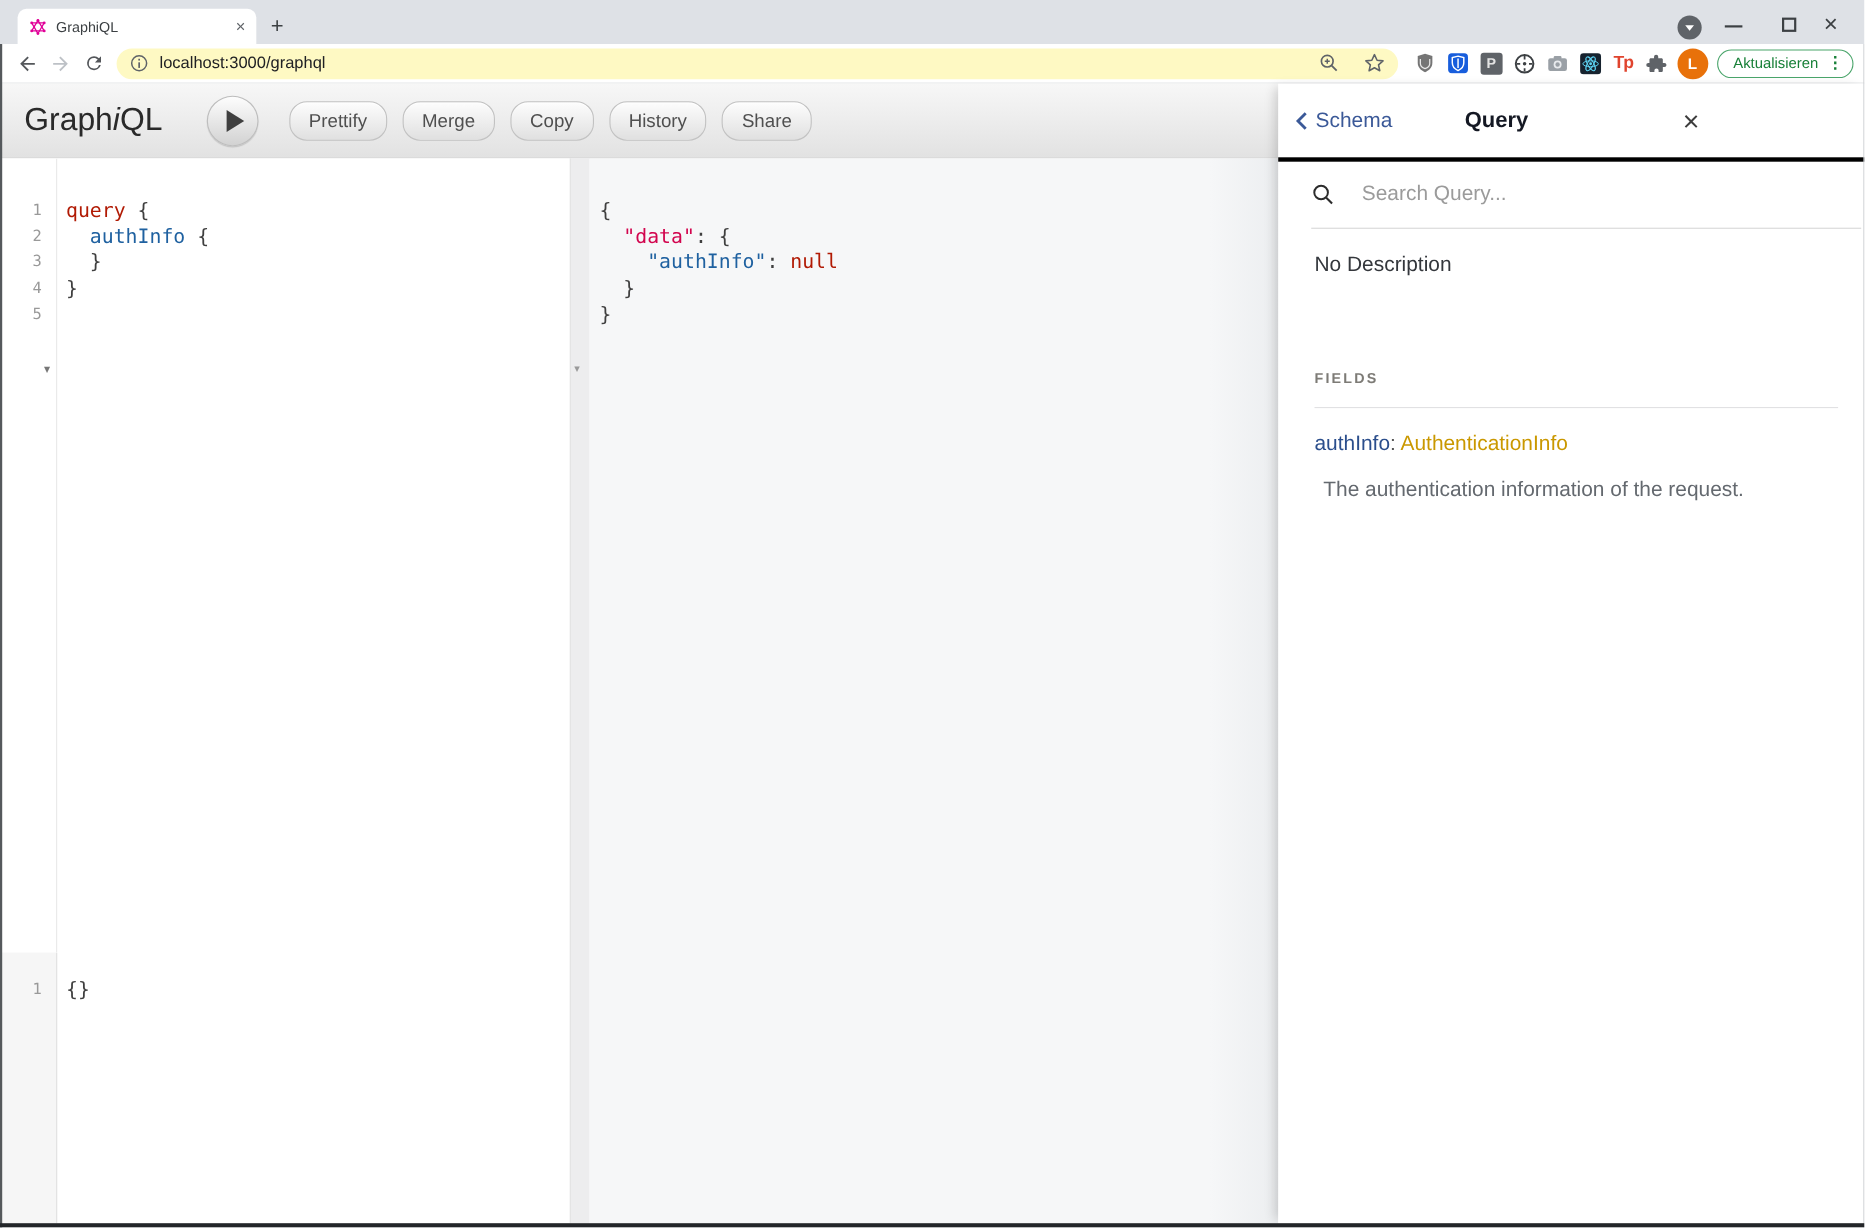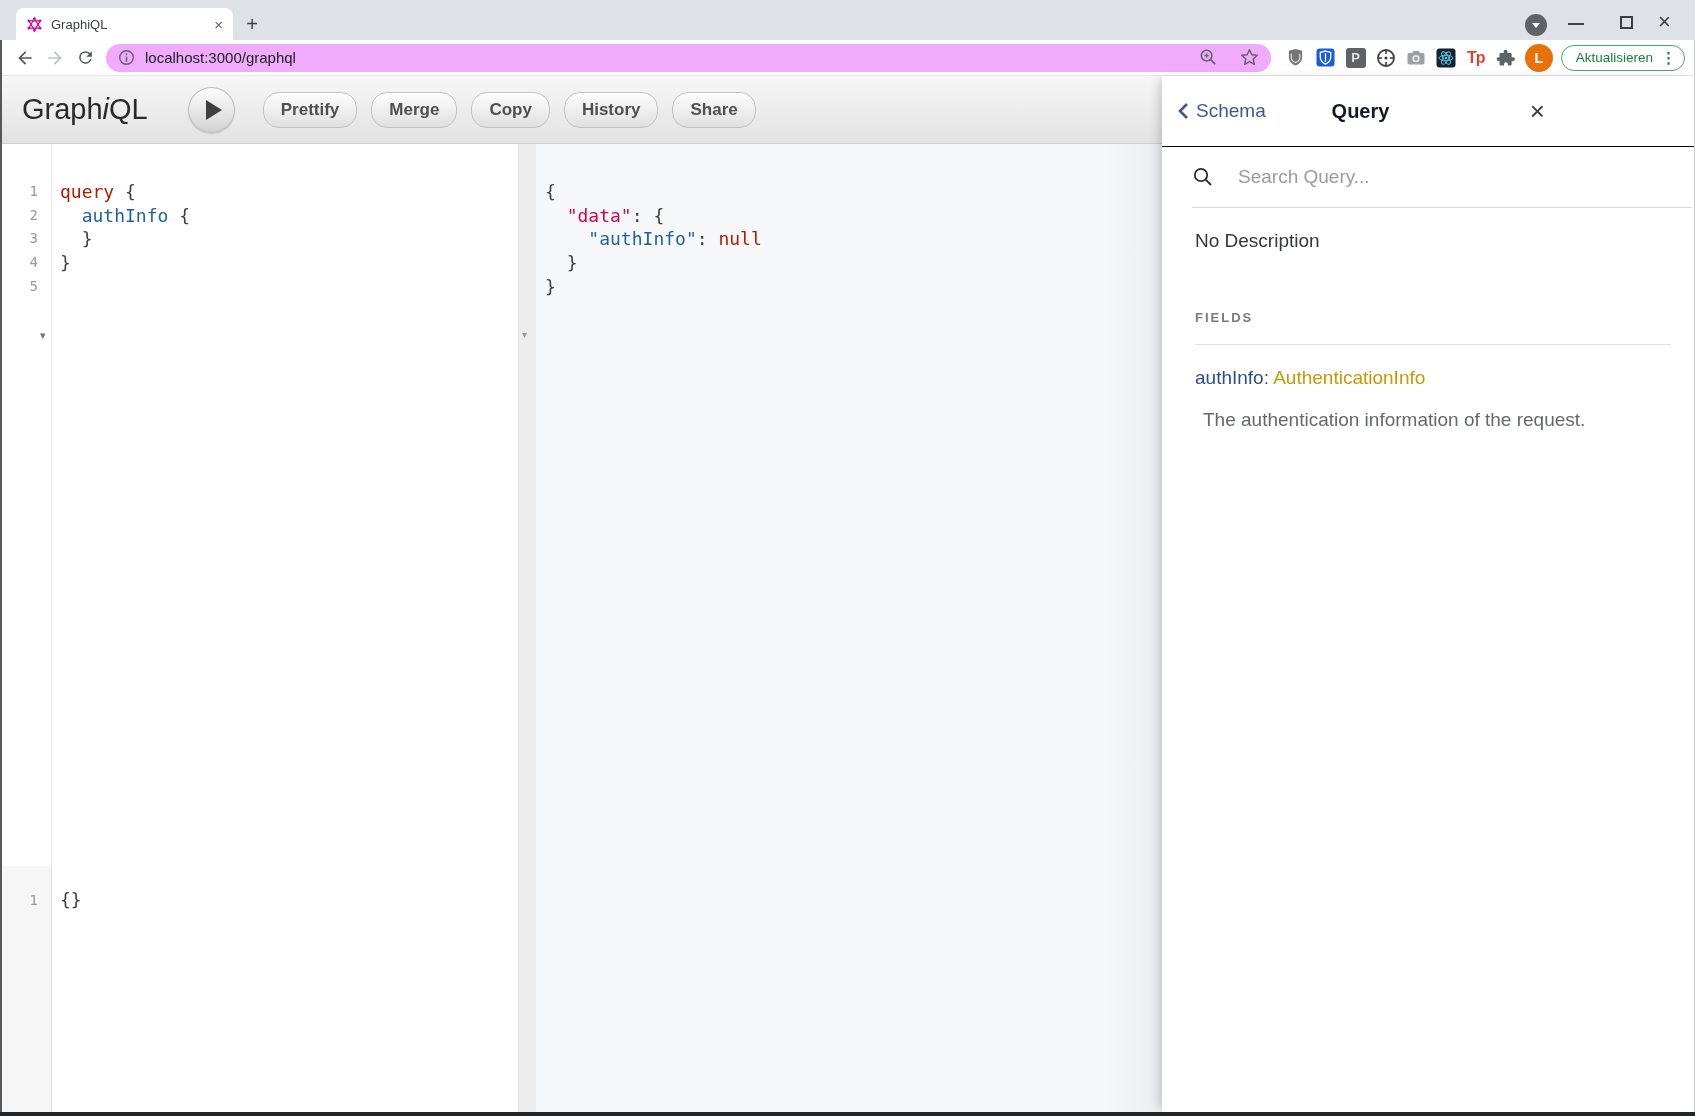--- a/index.html
+++ b/index.html
@@ -20,21 +20,21 @@
   .tabsearch .tri { width:0; height:0; border-left:4px solid transparent; border-right:4px solid transparent;
                     border-top:5px solid #fff; margin-top:1px; }
   .win-min { position:absolute; left:1568px; top:23px; width:16px; height:2px; background:#3c4043; }
   .win-max { position:absolute; left:1620px; top:16px; width:13px; height:13px; border:2px solid #3c4043; }
   .win-close { position:absolute; left:1658px; top:9px; font-size:22px; color:#3c4043; font-weight:400; }
 
   
   .toolbar { height:36px; background:#fff; display:flex; align-items:center; padding:0 8px 0 10px;
              border-bottom:1px solid #e4e6e8; }
   .navbtn { width:30px; height:30px; display:flex; align-items:center; justify-content:center; }
-  .omnibox { flex:1; height:28px; background:#f0abfc; border-radius:14px; margin:0 10px 0 6px;
+  .omnibox { flex:1; height:28px; background:#fef9c3; border-radius:14px; margin:0 10px 0 6px;
              display:flex; align-items:center; padding:0 12px 0 12px; }
   .omnibox .url { flex:1; font-size:15px; color:#202124; margin-left:10px; }
   .ext { width:30px; height:30px; display:flex; align-items:center; justify-content:center; }
   .ext-p { width:20px; height:20px; background:#5f6368; border-radius:3px; color:#e3e3e3;
            font-size:13px; font-weight:bold; display:flex; align-items:center; justify-content:center; }
   .ext-tp { font-size:16px; font-weight:bold; color:#e0442e; letter-spacing:-1px; }
   .avatar { width:28px; height:28px; border-radius:50%; background:#e8710a; color:#fff; font-size:14px;
             font-weight:bold; display:flex; align-items:center; justify-content:center; margin:0 8px 0 4px; }
   .update-pill { height:26px; border:1px solid #4aa56b; border-radius:13px; background:#fff;
                  display:flex; align-items:center; gap:8px; padding:0 8px 0 14px; margin-right:2px; }
@@ -48,21 +48,21 @@
             display:flex; align-items:center; padding-left:22px; }
   .logo { font-size:29px; color:#2a2a2a; letter-spacing:0; }
   .logo i { font-style:italic; }
   .playbtn { width:47px; height:46px; border-radius:50%; margin:0 28px 0 40px;
              background:linear-gradient(#fdfdfd,#d2d2d2); border:1px solid #bdbdbd;
              box-shadow:0 1px 1px rgba(0,0,0,0.15); display:flex; align-items:center; justify-content:center; }
   .playbtn .tri { width:0; height:0; border-top:10px solid transparent; border-bottom:10px solid transparent;
                   border-left:16px solid #3f3f3f; margin-left:5px; }
   .tbbtn { height:36px; padding:0 17px; margin-right:14px; border-radius:16px; font-size:17px; color:#4f4f4f;
            background:linear-gradient(#fdfdfd,#e0e0e0); border:1px solid #c2c2c2;
-           box-shadow:0 1px 0 rgba(255,255,255,0.7) inset; display:flex; align-items:center;font-weight:bold; }
+           box-shadow:0 1px 0 rgba(255,255,255,0.7) inset; display:flex; align-items:center; }
 
   .panes { position:relative; flex:1; display:flex; }
   .query-pane { width:518px; display:flex; flex-direction:column; background:#fff; }
   .editor { flex:1; display:flex; overflow:hidden; }
   .gutter { width:52px; border-right:1px solid #e8e8e8; padding:36px 13px 0 0; text-align:right;
             font-family:"DejaVu Sans Mono", monospace; font-size:14px; color:#999; line-height:23.7px; }
   .code { flex:1; padding:36px 0 0 8px; font-family:"DejaVu Sans Mono", monospace; font-size:18px;
           line-height:23.7px; white-space:pre; }
   .tk-kw  { color:#B11A04; }
   .tk-prop{ color:#1F61A0; }
@@ -81,34 +81,34 @@
   .pane-divider { width:18px; background:#ededee; border-left:1px solid #e3e3e3; }
   .result-pane { flex:1; background:linear-gradient(to right,#f6f7f8 90%,#eceef0 100%); }
   .result-pane .code { padding:36px 0 0 9px; }
   .fold { position:absolute; font-size:11px; color:#777; top:185px; }
   .fold.editor-fold { left:40px; }
   .fold.result-fold { left:522px; color:#9a9a9a; font-size:10px; }
 
   
   .docs { flex:1; background:#fff; box-shadow:-6px 0 10px -3px rgba(0,0,0,0.18); display:flex;
           flex-direction:column; z-index:2; }
-  .docs-header { height:71px; border-bottom:1px solid #000000; display:flex; align-items:center;
+  .docs-header { height:71px; border-bottom:4px solid #000000; display:flex; align-items:center;
                  padding:0 150px 0 14px; position:relative; }
   .docs-back { display:flex; align-items:center; gap:6px; color:#3B5998; font-size:19px; }
   .docs-title { position:absolute; left:14px; right:150px; text-align:center; font-size:20px;
                 font-weight:bold; color:#141823; }
   .docs-close { margin-left:auto; font-size:26px; color:#3d3d3d; font-weight:400; line-height:1; z-index:1; }
   .docs-search { height:61px; margin-left:30px; margin-right:3px; border-bottom:1px solid #d8d8d8;
                  display:flex; align-items:center; gap:24px; }
   .docs-search input { border:none; outline:none; flex:1; font-size:19px; color:#333;
                        font-family:"Liberation Sans",sans-serif; background:transparent; }
   .docs-search input::placeholder { color:#9b9b9b; }
   .docs-body { padding:22px 24px 0 33px; }
   .no-desc { font-size:19px; color:#34373c; }
-  .fields-heading { margin-top:58px; font-size:13px; font-weight:bold; letter-spacing:2px; color:#7d7b76; }
+  .fields-heading { margin-top:84px; font-size:13px; font-weight:bold; letter-spacing:2px; color:#7d7b76; }
   .fields-divider { margin-top:19px; border-top:1px solid #e1e1e3; }
   .field-line { margin-top:22px; font-size:19px; }
   .field-name { color:#2b4e8c; }
   .field-sep { color:#555; }
   .type-name { color:#CA9800; }
   .field-desc { margin-top:20px; padding-left:8px; font-size:19px; color:#64696f; }
 
   
   .edge-left { position:absolute; left:0; top:40px; bottom:0; width:2px; background:#55595c; z-index:5; }
   .edge-right { position:absolute; right:0; top:40px; bottom:0; width:1px; background:#c9cccf; z-index:5; }

